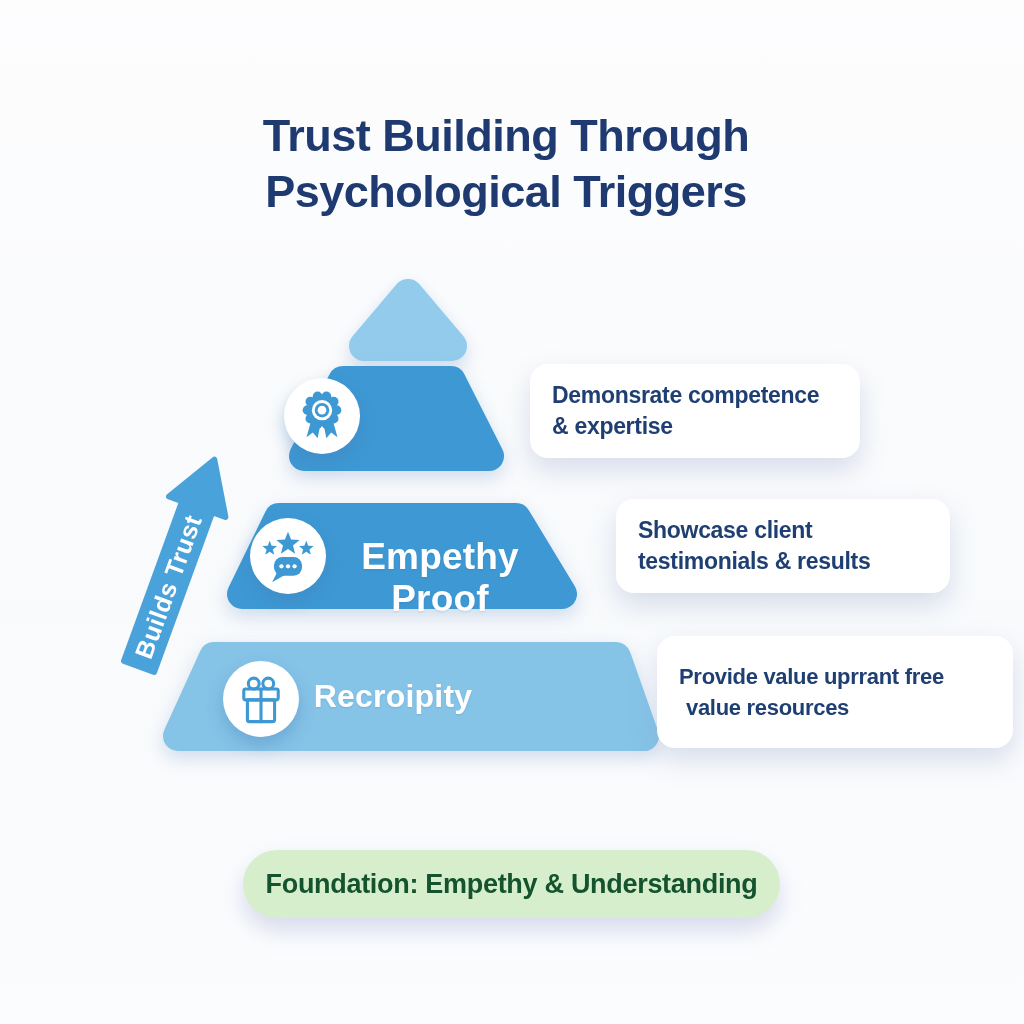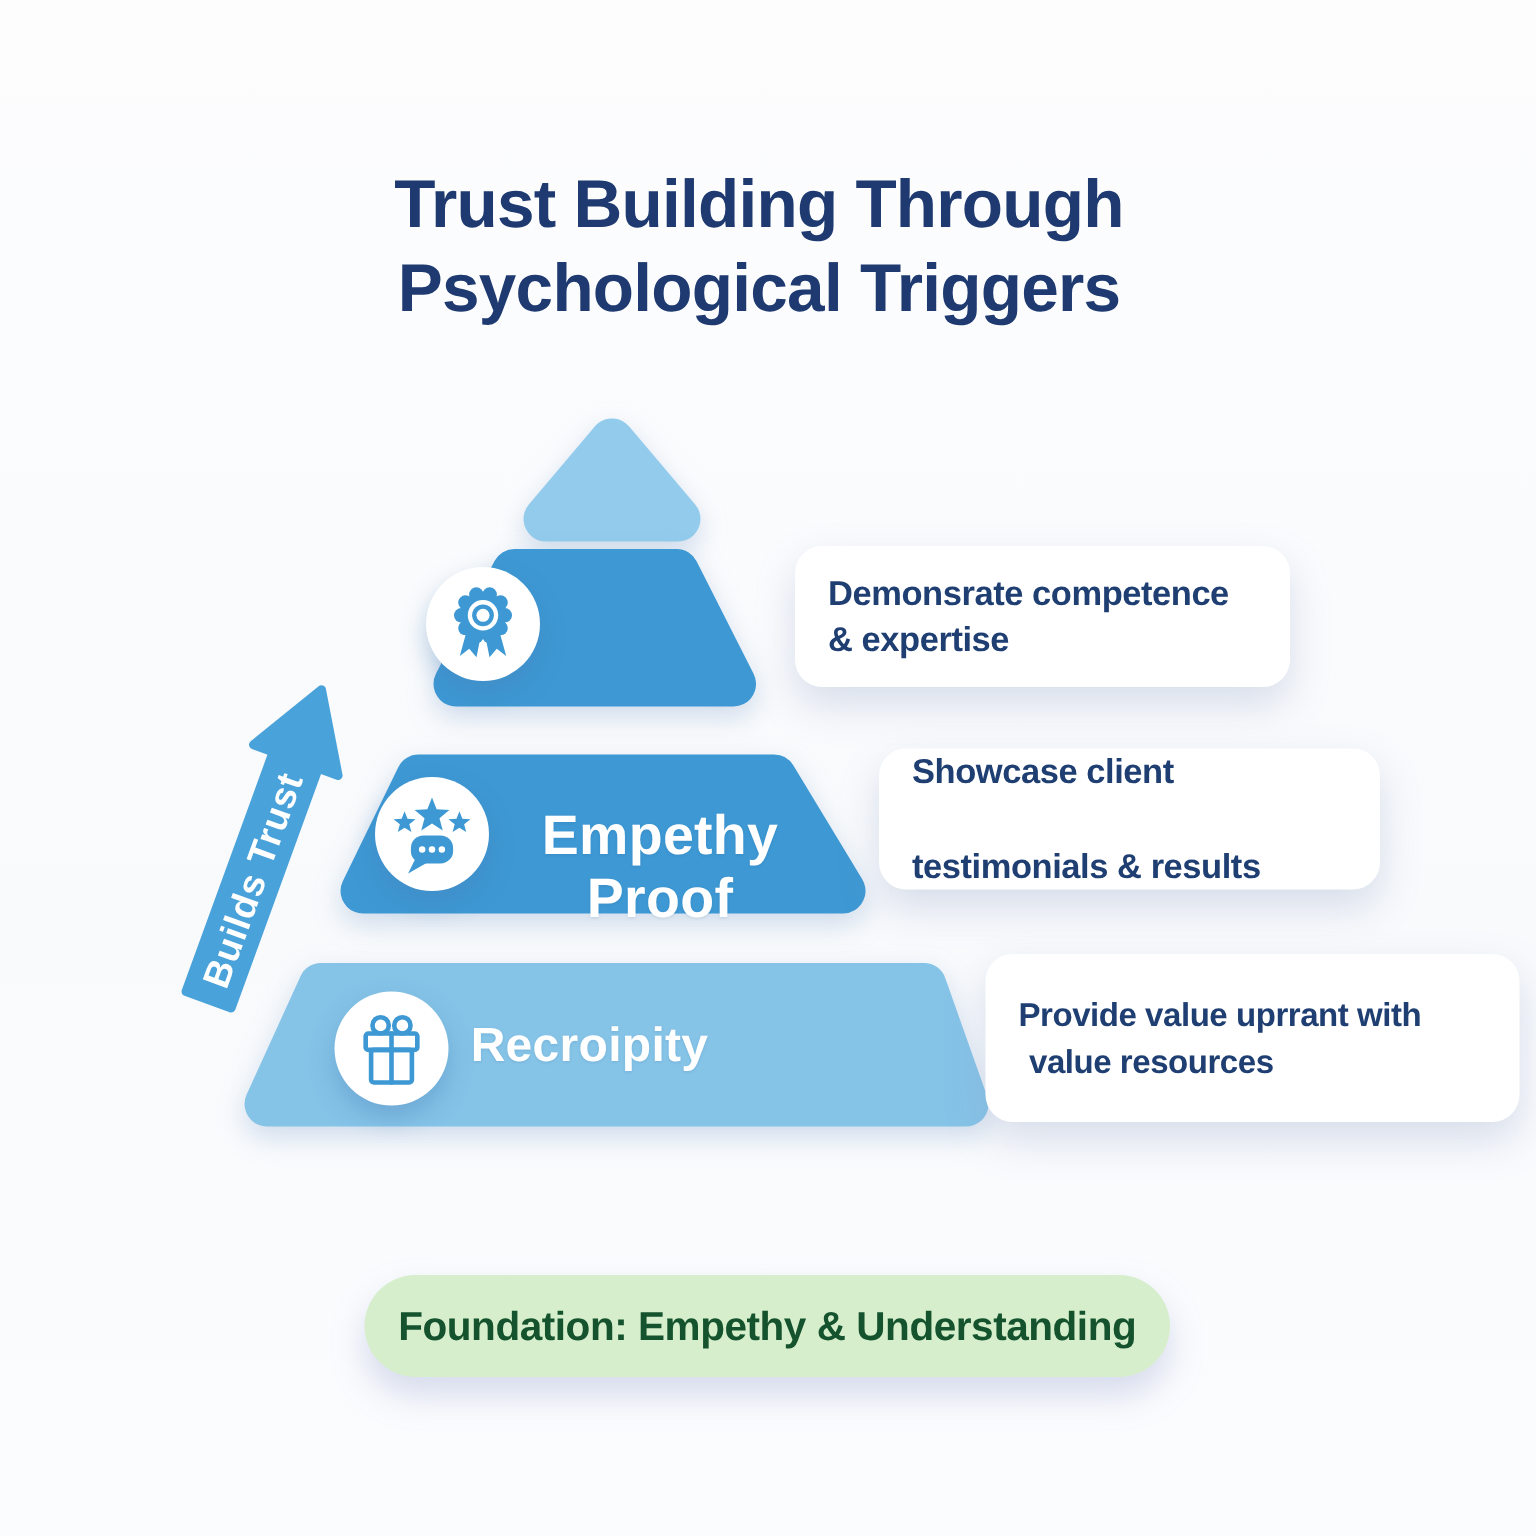--- a/index.html
+++ b/index.html
@@ -127,27 +127,27 @@
         <line x1="0" y1="-11" x2="0" y2="25"></line>
       </g>
     </svg>
   </div>
 
   <div class="card" style="left:530px;top:364px;width:308px;height:94px;">
     <span>Demonsrate competence</span>
     <span>&amp; expertise</span>
   </div>
 
-  <div class="card" style="left:586px;top:499px;width:312px;height:94px;justify-content:space-between;">
+  <div class="card" style="left:616px;top:499px;width:312px;height:94px;">
     <span>Showcase client</span>
     <span>testimonials &amp; results</span>
   </div>
 
   <div class="card" style="left:657px;top:636px;width:334px;height:112px;font-size:22px;">
-    <span>Provide value uprrant with</span>
+    <span>Provide value uprrant free</span>
     <span style="padding-left:7px;">value resources</span>
   </div>
 
   <div class="foundation">
     <span>Foundation: Empethy &amp; Understanding</span>
   </div>
 
 </div>
 
 </body></html>

